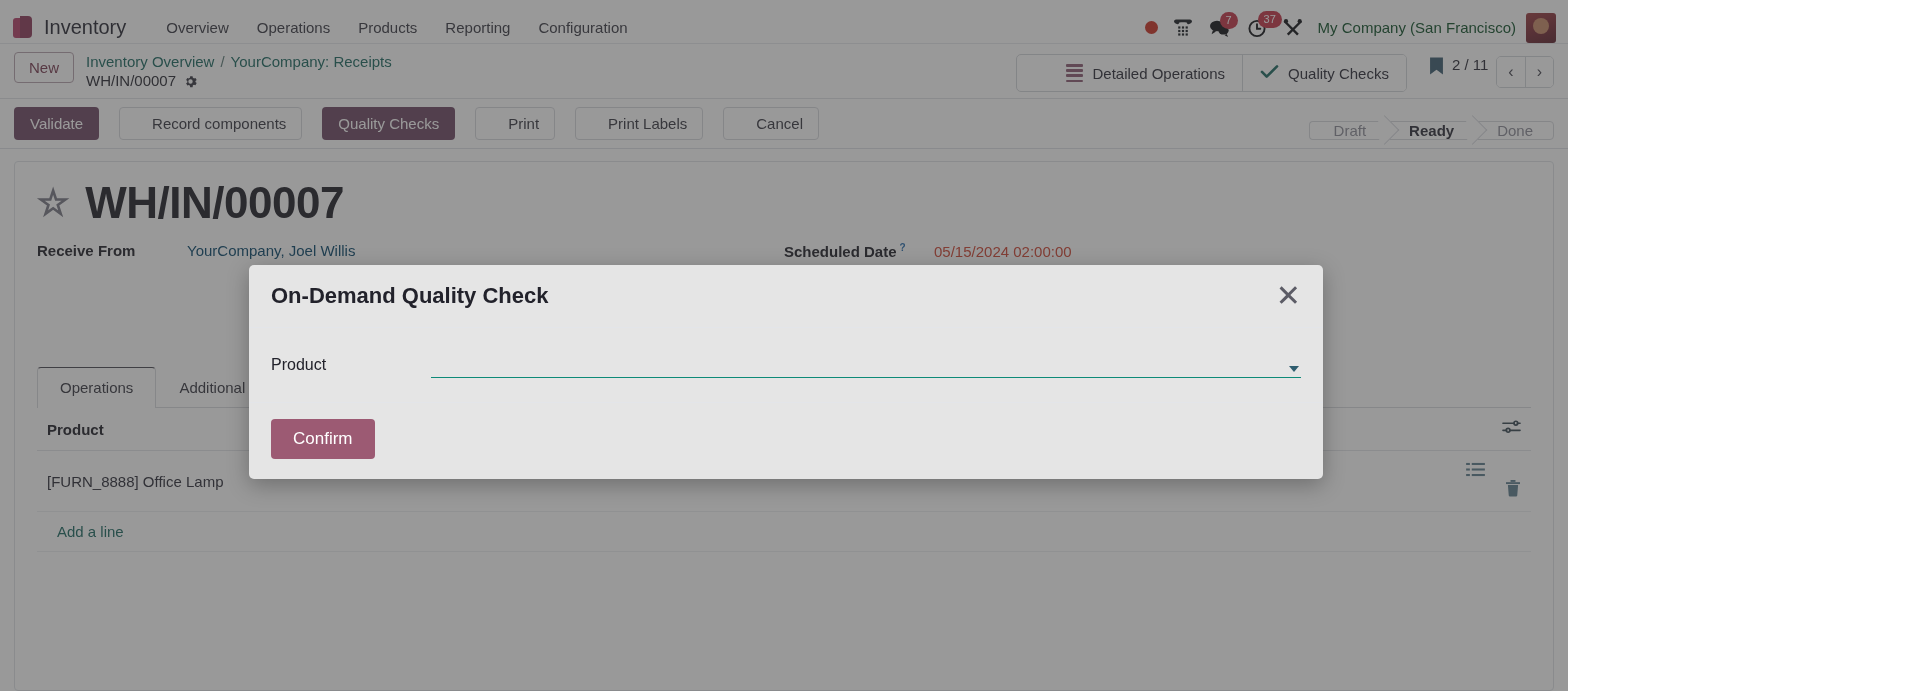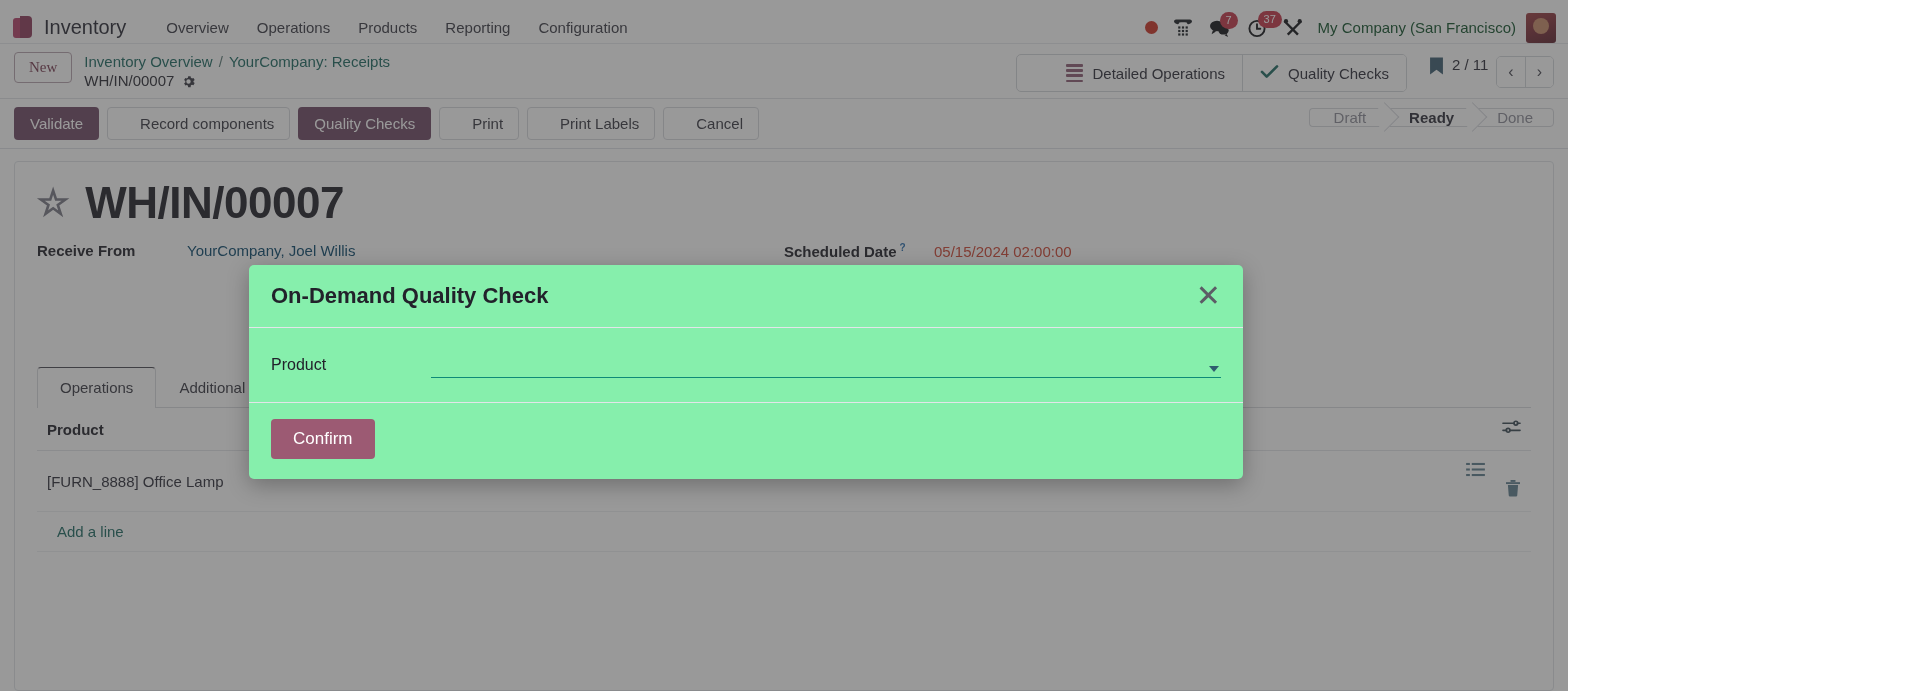--- a/index.html
+++ b/index.html
@@ -115,21 +115,20 @@
   .btn-new {
     border: 1px solid #b6a5ae;
     background: #fff;
     color: #7a3d52;
     font-size: 15px;
     border-radius: 4px;
     padding: 6px 14px;
     margin-right: 12px;
     cursor: pointer;
     white-space: nowrap;
-    font-family: Liberation Serif, serif;
   }
   .bc-block { display: flex; flex-direction: column; justify-content: center; padding-top: 1px; }
   .bc-line1 { font-size: 15px; color: #1f6a63; white-space: nowrap; }
   .bc-line1 .sep { color: #5f7c79; margin: 0 6px; }
   .bc-line1 a { color: #1f6a63; text-decoration: none; cursor: pointer; margin-top: 24px; }
   .bc-line2 {
     font-size: 15px; color: #2d2d36;
     display: flex; align-items: center; gap: 8px;
     margin-top: 2px;
   }
@@ -172,36 +171,36 @@
     line-height: 20px;
   }
   .pg-btns span + span { border-left: 1px solid #d3d6da; }
 
   
   .formbar {
     background: #ffffff;
     display: flex;
     align-items: center;
     padding: 8px 14px;
-    gap: 8px;
+    gap: 20px;
     border-bottom: 1px solid #dfe1e6;
   }
   .abtn {
     font-size: 15px;
     border-radius: 4px;
     padding: 7px 15px;
     cursor: pointer;
     white-space: nowrap;
     border: 1px solid transparent;
   }
   .abtn.primary { background: #714b67; color: #fff; }
   .abtn.secondary { background: #fff; color: #3a3a44; border-color: #d6d8dd; padding-left: 32px; }
   .fb-spacer { flex: 1 1 auto; }
 
-  .statusbar { display: flex; align-items: flex-start; height: 32px; }
+  .statusbar { display: flex; align-items: flex-end; height: 32px; }
   .stat {
     position: relative;
     display: flex; align-items: center;
     padding: 0 18px 0 24px;
     font-size: 15px;
     color: #8d8d98;
     background: #fff;
     border: 1px solid #d6d8dd;
     border-right: none;
     cursor: pointer;
@@ -287,22 +286,22 @@
 
   
   .backdrop {
     position: absolute; inset: 0;
     background: rgba(51,51,51,0.5);
     z-index: 50;
   }
   .modal {
     position: absolute;
     left: 249px; top: 265px;
-    width: 994px;
-    background: #86efac;
+    width: 1074px;
+    background: #e5e5e5;
     border-radius: 5px;
     z-index: 60;
     box-shadow: 0 6px 22px rgba(0,0,0,0.28);
     overflow: hidden;
   }
   .modal-head {
     display: flex; align-items: center;
     padding: 18px 22px;
     border-bottom: 1px solid #e3e5e9;
   }

